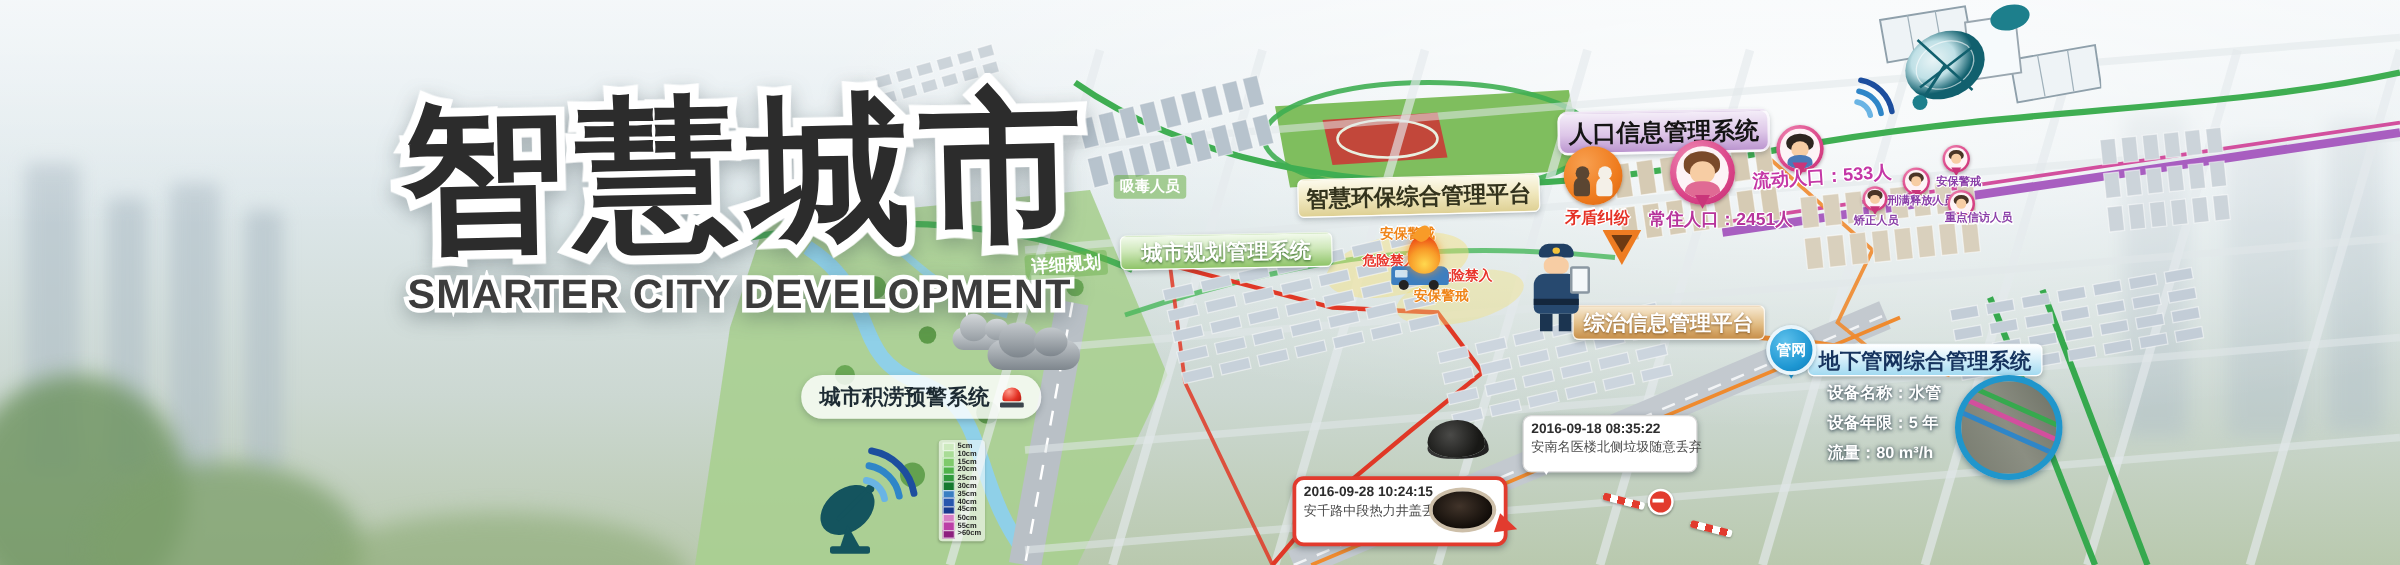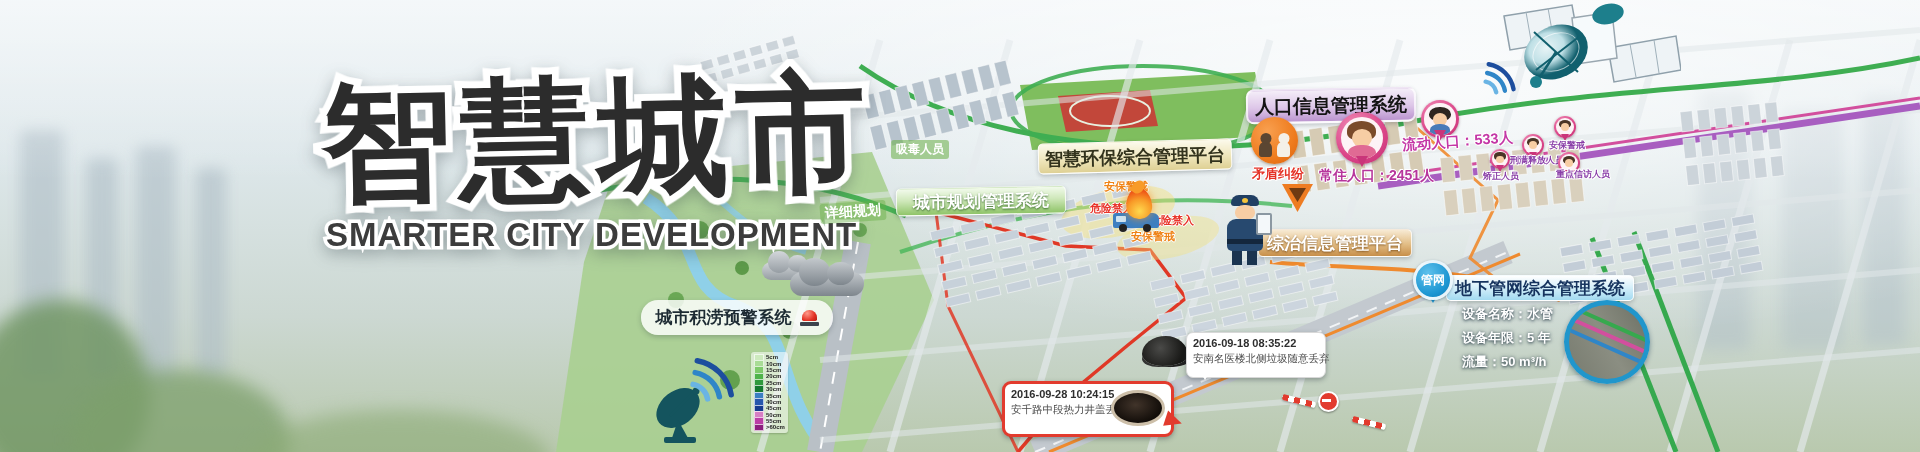--- a/index.html
+++ b/index.html
@@ -116,21 +116,21 @@
         color:#fff;font-size:12px;font-weight:bold;box-shadow:0 1px 3px rgba(10,60,90,.4);}
   .pipe-pin .t{position:absolute;left:50%;bottom:-10px;transform:translateX(-50%);
         width:0;height:0;border:7px solid transparent;border-top:12px solid #1d96d2;}
   .pipe-detail{position:absolute;color:#fff;font-size:13px;font-weight:bold;z-index:6;white-space:nowrap;
         text-shadow:0 1px 3px rgba(20,40,55,.75),0 0 4px rgba(20,40,55,.5);}
   .pipe-photo{position:absolute;left:1564px;top:300px;width:76px;height:74px;border-radius:50%;z-index:6;
         border:5px solid #2096cc;box-shadow:0 2px 5px rgba(0,40,70,.4);
         background:linear-gradient(60deg,#777b6f 0%,#8b8e82 50%,#6d7165 100%);overflow:hidden;}
   .pipe-photo i{position:absolute;left:-12px;width:110px;height:4px;transform:rotate(24deg);}
   
-  .callout{position:absolute;background:#fff;z-index:8;box-shadow:0 2px 5px rgba(30,40,50,.35);}
+  .callout{position:absolute;background:#fff;z-index:8;box-shadow:0 2px 5px rgba(30,40,50,.35);margin-left:32px;}
   .co1{left:1186px;top:332px;width:126px;height:38px;border-radius:7px;border:1px solid #d8d8d8;padding:3px 6px;}
   .co1::after{content:'';position:absolute;left:12px;bottom:-9px;width:0;height:0;
         border:6px solid transparent;border-top:10px solid #fff;}
   .co2{left:1002px;top:381px;width:154px;height:44px;border-radius:9px;border:3px solid #e23b2e;padding:3px 6px;}
   .co2::after{content:'';position:absolute;right:-19px;bottom:4px;width:0;height:0;
         border:8px solid transparent;border-left:17px solid #e23b2e;transform:rotate(18deg);}
   .co-time{font-size:11px;font-weight:bold;color:#2e2e2e;line-height:15px;white-space:nowrap;}
   .co-desc{font-size:10.5px;color:#4a4a4a;line-height:14px;white-space:nowrap;}
   .garbage{position:absolute;left:1142px;top:336px;width:46px;height:30px;z-index:8;
         background:radial-gradient(circle at 40% 40%,#4a4a48,#181816 70%);
@@ -418,21 +418,21 @@
   <div class="main-title stroke-txt" data-text="智慧城市">智慧城市</div>
   <div class="sub-title stroke-txt" data-text="SMARTER CITY DEVELOPMENT">SMARTER CITY DEVELOPMENT</div>
 
   <div class="sys-label lbl-white" style="left:641px;top:300px;width:192px;height:35px;">
     <span>城市积涝预警系统</span>
     <span class="siren"></span>
   </div>
   <div class="sys-label lbl-green" style="left:896px;top:187px;width:168px;height:26px;transform:rotate(-1deg);">城市规划管理系统</div>
   <div class="sys-label lbl-cream" style="left:1038px;top:141px;width:192px;height:29px;transform:rotate(-1.5deg);">智慧环保综合管理平台</div>
   <div class="sys-label lbl-purple" style="left:1246px;top:88px;width:166px;height:31px;">人口信息管理系统</div>
-  <div class="sys-label lbl-tan" style="left:1258px;top:229px;width:152px;height:26px;">综治信息管理平台</div>
+  <div class="sys-label lbl-tan" style="left:1258px;top:244px;width:152px;height:26px;">综治信息管理平台</div>
   <div class="sys-label lbl-blue" style="left:1446px;top:275px;width:186px;height:24px;">地下管网综合管理系统</div>
 
   <div class="mini-tag" style="left:891px;top:140px;font-size:12px;">吸毒人员</div>
   <div class="mini-tag" style="left:820px;top:202px;font-size:14px;transform:rotate(-4deg);background:rgba(105,175,70,.45);">详细规划</div>
 
   <div class="alert-txt" style="left:1104px;top:179px;color:#ef8418;">安保警戒</div>
   <div class="alert-txt" style="left:1090px;top:201px;color:#e8352b;">危险禁入</div>
   <div class="alert-txt" style="left:1150px;top:213px;color:#e8352b;">危险禁入</div>
   <div class="alert-txt" style="left:1131px;top:229px;color:#ef8418;">安保警戒</div>
 
@@ -527,21 +527,21 @@
   <div class="warn-tri"></div>
 
   <div class="pipe-pin">
     <div class="t"></div>
       <div class="c">
         <span>管网</span>
       </div>
   </div>
   <div class="pipe-detail" style="left:1462px;top:305px;">设备名称：水管</div>
   <div class="pipe-detail" style="left:1462px;top:329px;">设备年限：5 年</div>
-  <div class="pipe-detail" style="left:1462px;top:353px;">流量：50 m³/h</div>
+  <div class="pipe-detail" style="left:1462px;top:353px;">流量：80 m³/h</div>
   <div class="pipe-photo">
     <i style="top:18px;background:#36a94e;"></i>
       <i style="top:30px;background:#d24f9e;"></i>
       <i style="top:42px;background:#2f86c8;"></i>
   </div>
 
   <div class="garbage"></div>
   <div class="callout co1">
     <div class="co-time">2016-09-18 08:35:22</div>
     <div class="co-desc">安南名医楼北侧垃圾随意丢弃</div>

